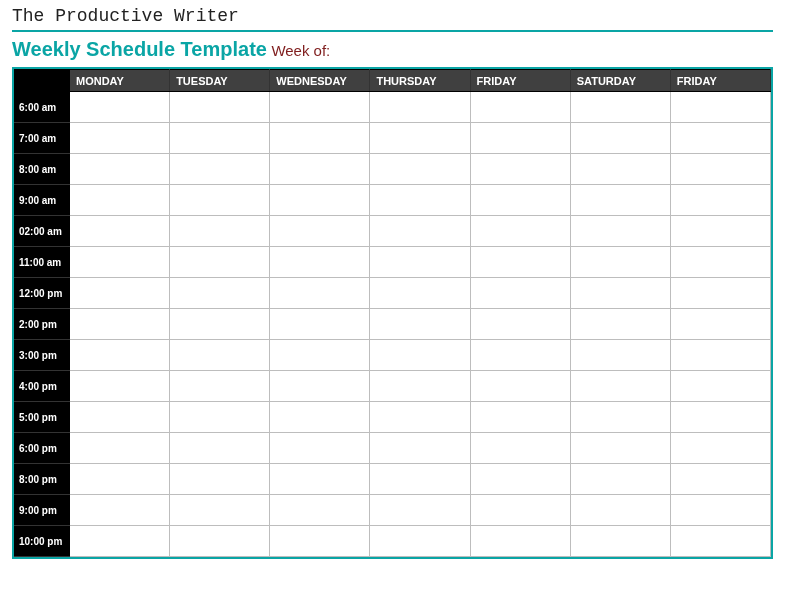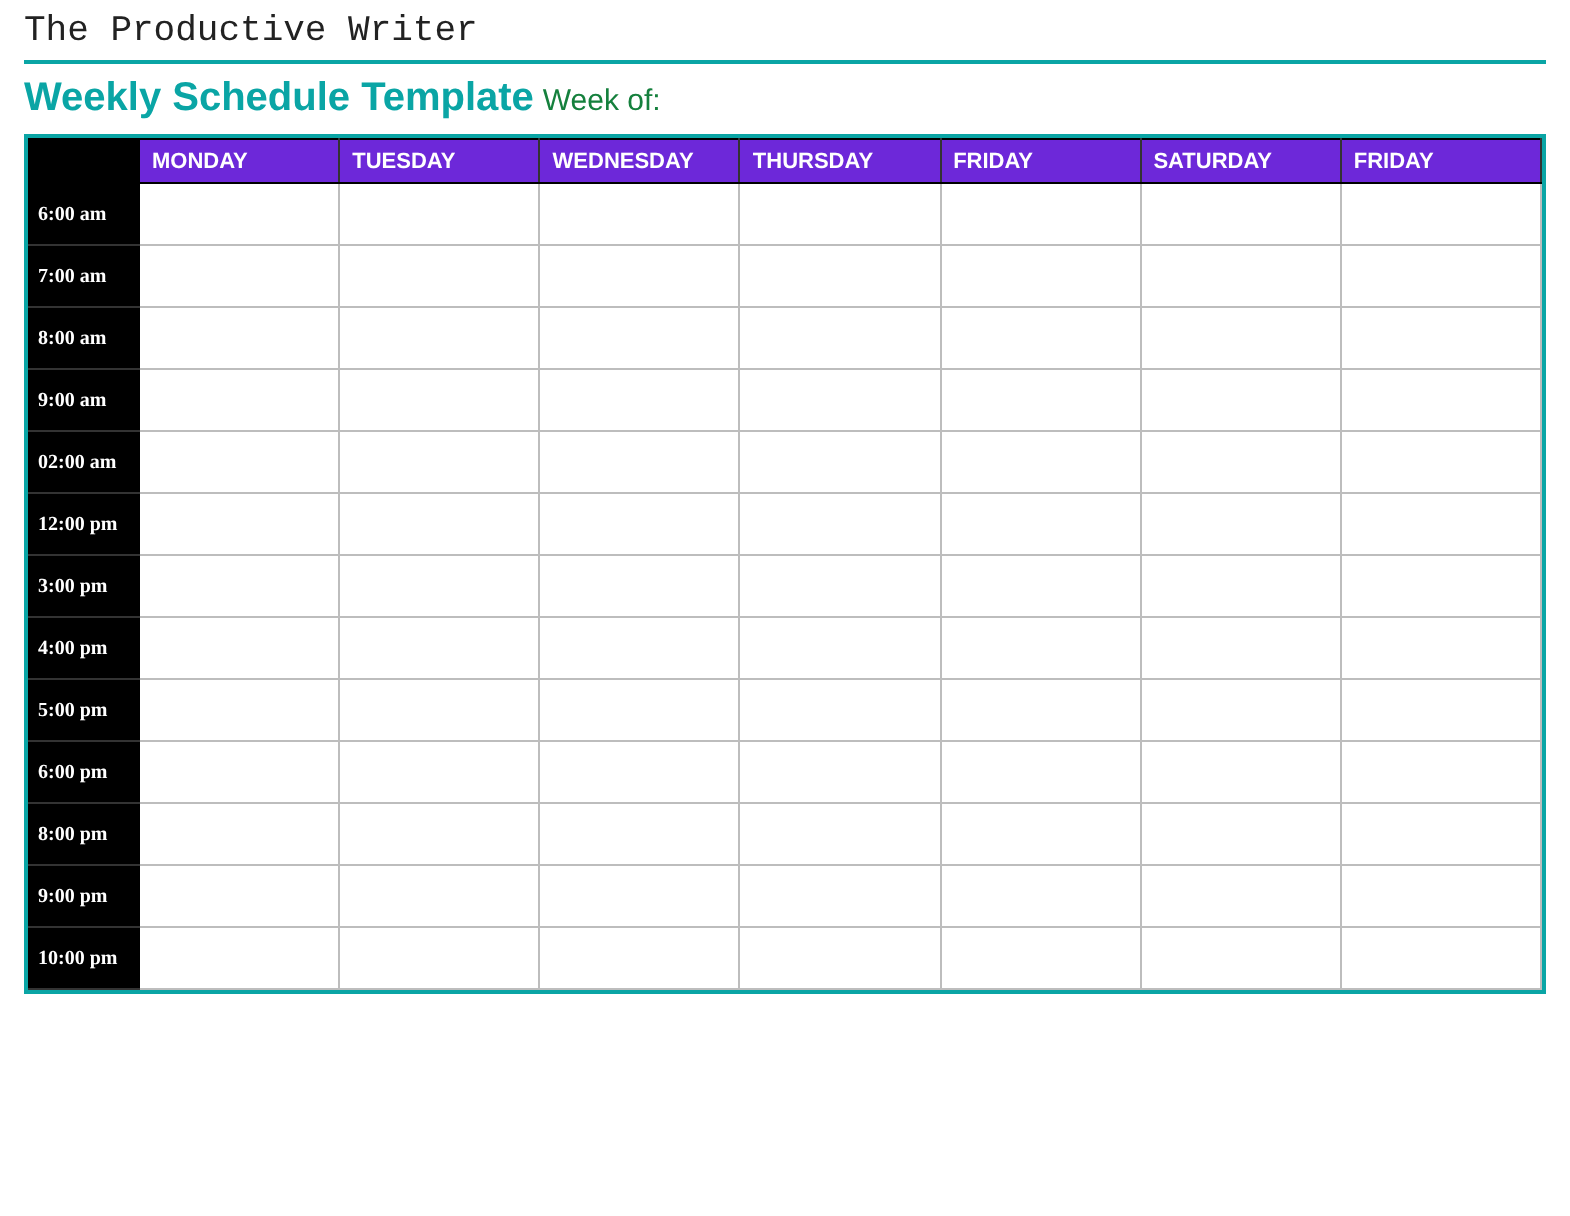--- a/index.html
+++ b/index.html
@@ -23,21 +23,21 @@
   }
   .heading-row {
     margin-bottom: 6px;
   }
   .heading-main {
     font-weight: bold;
     color: #0aa5a5;
     font-size: 20px;
   }
   .heading-sub {
-    color: #15803d;
+    color: #7f1d1d;
     font-size: 15px;
     font-weight: normal;
     text-align: center;
   }
   .table-wrap {
     border: 2px solid #0aa5a5;
   }
   table {
     border-collapse: collapse;
     width: 100%;
@@ -50,24 +50,23 @@
     width: 55px;
     background: #000;
     color: #fff;
     font-size: 10px;
     font-weight: bold;
     text-align: left;
     padding: 0 4px;
     border: 1px solid #000;
     border-bottom: 1px solid #333;
     height: 31px;
-    font-family: Liberation Serif, serif;
   }
   th.day-head {
-    background: #6d28d9;
+    background: #404040;
     color: #fff;
     font-size: 11px;
     font-weight: bold;
     text-align: left;
     padding: 4px 6px;
     border: 1px solid #000;
     border-right: 1px solid #333;
     height: 22px;
   }
   th.corner {
@@ -150,21 +149,41 @@
           <td class="time-col">02:00 am</td>
           <td class="slot"></td>
           <td class="slot"></td>
           <td class="slot"></td>
           <td class="slot"></td>
           <td class="slot"></td>
           <td class="slot"></td>
           <td class="slot"></td>
         </tr>
         <tr>
+          <td class="time-col">11:00 am</td>
+          <td class="slot"></td>
+          <td class="slot"></td>
+          <td class="slot"></td>
+          <td class="slot"></td>
+          <td class="slot"></td>
+          <td class="slot"></td>
+          <td class="slot"></td>
+        </tr>
+        <tr>
           <td class="time-col">12:00 pm</td>
+          <td class="slot"></td>
+          <td class="slot"></td>
+          <td class="slot"></td>
+          <td class="slot"></td>
+          <td class="slot"></td>
+          <td class="slot"></td>
+          <td class="slot"></td>
+        </tr>
+        <tr>
+          <td class="time-col">2:00 pm</td>
           <td class="slot"></td>
           <td class="slot"></td>
           <td class="slot"></td>
           <td class="slot"></td>
           <td class="slot"></td>
           <td class="slot"></td>
           <td class="slot"></td>
         </tr>
         <tr>
           <td class="time-col">3:00 pm</td>

